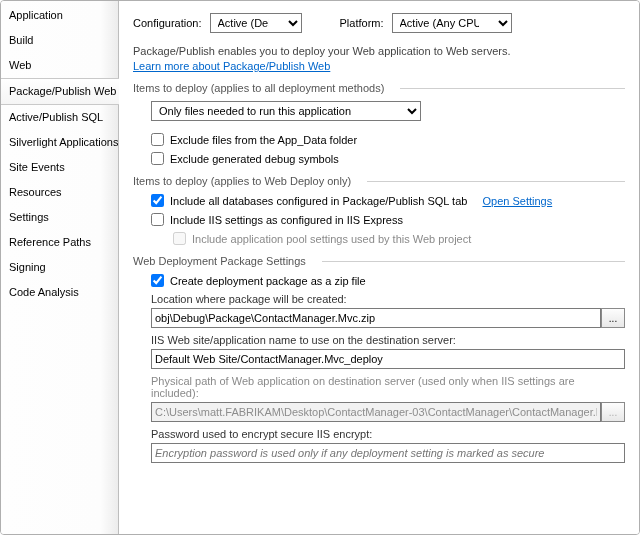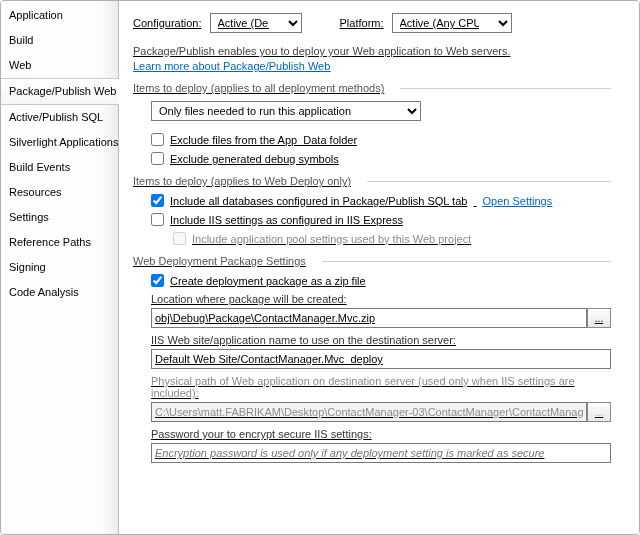--- a/index.html
+++ b/index.html
@@ -32,24 +32,23 @@
   }
   .sidebar-item.active {
     background: linear-gradient(to bottom, #fff, #f5f5f5);
     border-top: 1px solid #c9c9c9;
     border-bottom: 1px solid #c9c9c9;
     position: relative;
     margin-right: -1px;
   }
   .main {
     flex: 1;
-    padding: 12px 28px 10px 14px;
+    padding: 12px 14px 10px 14px;
     overflow: auto;
     background: #fff;
-    text-decoration: underline;
   }
   .row { display: flex; align-items: center; margin-bottom: 12px; gap: 8px; }
   .label { font-size: 11px; color: #000; }
   select.combo, input.textin {
     font: inherit;
     font-size: 11px;
     height: 20px;
     border: 1px solid #7a7a7a;
     background: #fff;
     padding: 0 3px;
@@ -112,21 +111,21 @@
 <body>
 
 <div class="app">
   <div class="sidebar" id="sidebar">
       <div class="sidebar-item">Application</div>
       <div class="sidebar-item">Build</div>
       <div class="sidebar-item">Web</div>
       <div class="sidebar-item active">Package/Publish Web</div>
       <div class="sidebar-item">Active/Publish SQL</div>
       <div class="sidebar-item">Silverlight Applications</div>
-      <div class="sidebar-item">Build Events</div>
+      <div class="sidebar-item">Site Events</div>
       <div class="sidebar-item">Resources</div>
       <div class="sidebar-item">Settings</div>
       <div class="sidebar-item">Reference Paths</div>
       <div class="sidebar-item">Signing</div>
       <div class="sidebar-item">Code Analysis</div>
     </div>
 
   <div class="main">
 
     <div class="row">
@@ -209,21 +208,21 @@
         <div class="inputwrap">
           <input class="textin" value="Default Web Site/ContactManager.Mvc_deploy" style="">
         </div>
 
         <div class="sublabel disabled">Physical path of Web application on destination server (used only when IIS settings are included):</div>
         <div class="inputwrap">
           <input class="textin disabled" disabled="" value="C:\Users\matt.FABRIKAM\Desktop\ContactManager-03\ContactManager\ContactManager.Mvc_deploy" style="">
           <button class="browse-btn" disabled="">...</button>
         </div>
 
-        <div class="sublabel">Password your to encrypt secure IIS settings:</div>
+        <div class="sublabel">Password used to encrypt secure IIS encrypt:</div>
         <div class="inputwrap">
           <input class="textin placeholder-italic" placeholder="Encryption password is used only if any deployment setting is marked as secure" style="">
         </div>
       </div>
     </div>
 
   </div>
 </div>
 
 </body></html>

